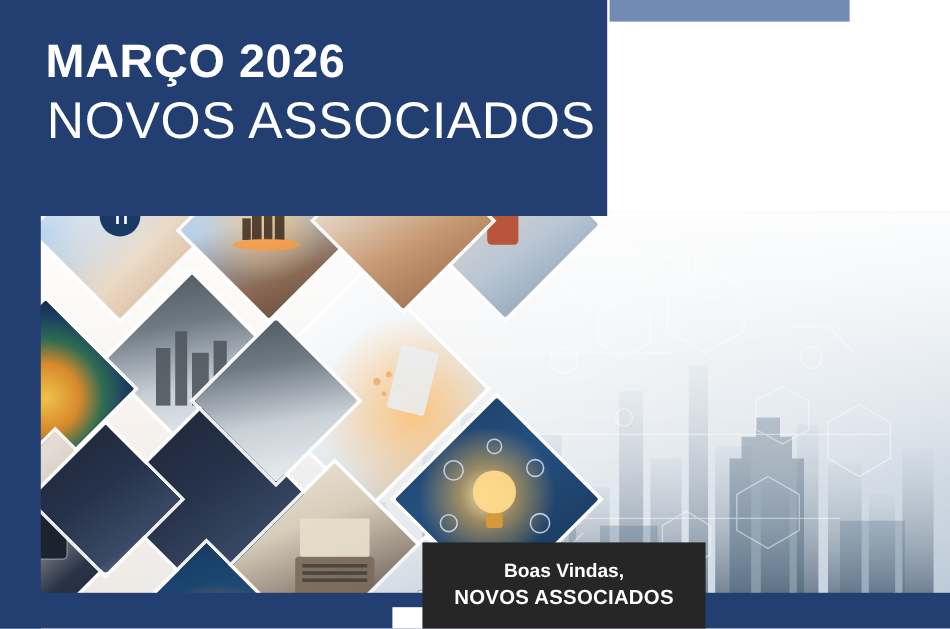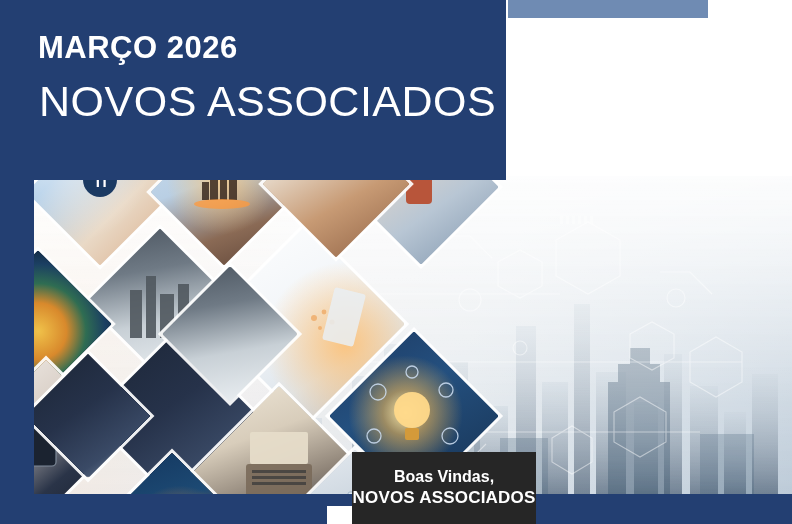--- a/index.html
+++ b/index.html
@@ -17,21 +17,21 @@
   .header-left-rail{
     position:absolute;left:0;top:180px;width:34px;height:344px;
     background:#233f72;z-index:6;
   }
   .accent-bar{
     position:absolute;left:508px;top:0;width:200px;height:18px;
     background:#6f8bb3;z-index:6;
   }
   .title-month{
     position:absolute;left:38px;top:32px;
-    font-size:31px;font-weight:bold;color:#ffffff;letter-spacing:.5px;
+    font-size:39px;font-weight:bold;color:#ffffff;letter-spacing:.5px;
     white-space:nowrap;line-height:1;
   }
   .title-main{
     position:absolute;left:39px;top:80px;
     font-size:43px;font-weight:300;color:#ffffff;letter-spacing:.5px;
     white-space:nowrap;line-height:1;
   }
 
   
   .logo{
@@ -94,21 +94,21 @@
   .ph-phone2{background:
       linear-gradient(145deg,#f3efe9 0%,#e0d6cc 30%,#b8c6d4 62%,#7d93ab 100%);}
   .ph-handset{background:
       linear-gradient(150deg,#f7f1ea 0%,#e6d8c8 30%,#c79a74 60%,#8d5f42 100%);}
   .ph-sunset-city{background:
       radial-gradient(circle at 55% 55%,rgba(255,140,60,.85),rgba(255,120,40,0) 45%),
       linear-gradient(160deg,#12345c 0%,#1d4a74 35%,#b8643a 70%,#5e2c1c 100%);}
 
   
   .caption-box{
-    position:absolute;left:352px;top:452px;width:184px;height:72px;
+    position:absolute;left:352px;top:452px;width:236px;height:72px;
     background:#262626;z-index:9;
     display:flex;flex-direction:column;align-items:center;justify-content:center;
   }
   .caption-line1{color:#fff;font-size:16px;font-weight:bold;line-height:1.25;}
   .caption-line2{color:#fff;font-size:17px;font-weight:bold;line-height:1.25;letter-spacing:.2px;}
 
   
   .footer-strip{
     position:absolute;left:0;top:494px;width:792px;height:30px;
     background:#233f72;z-index:5;

